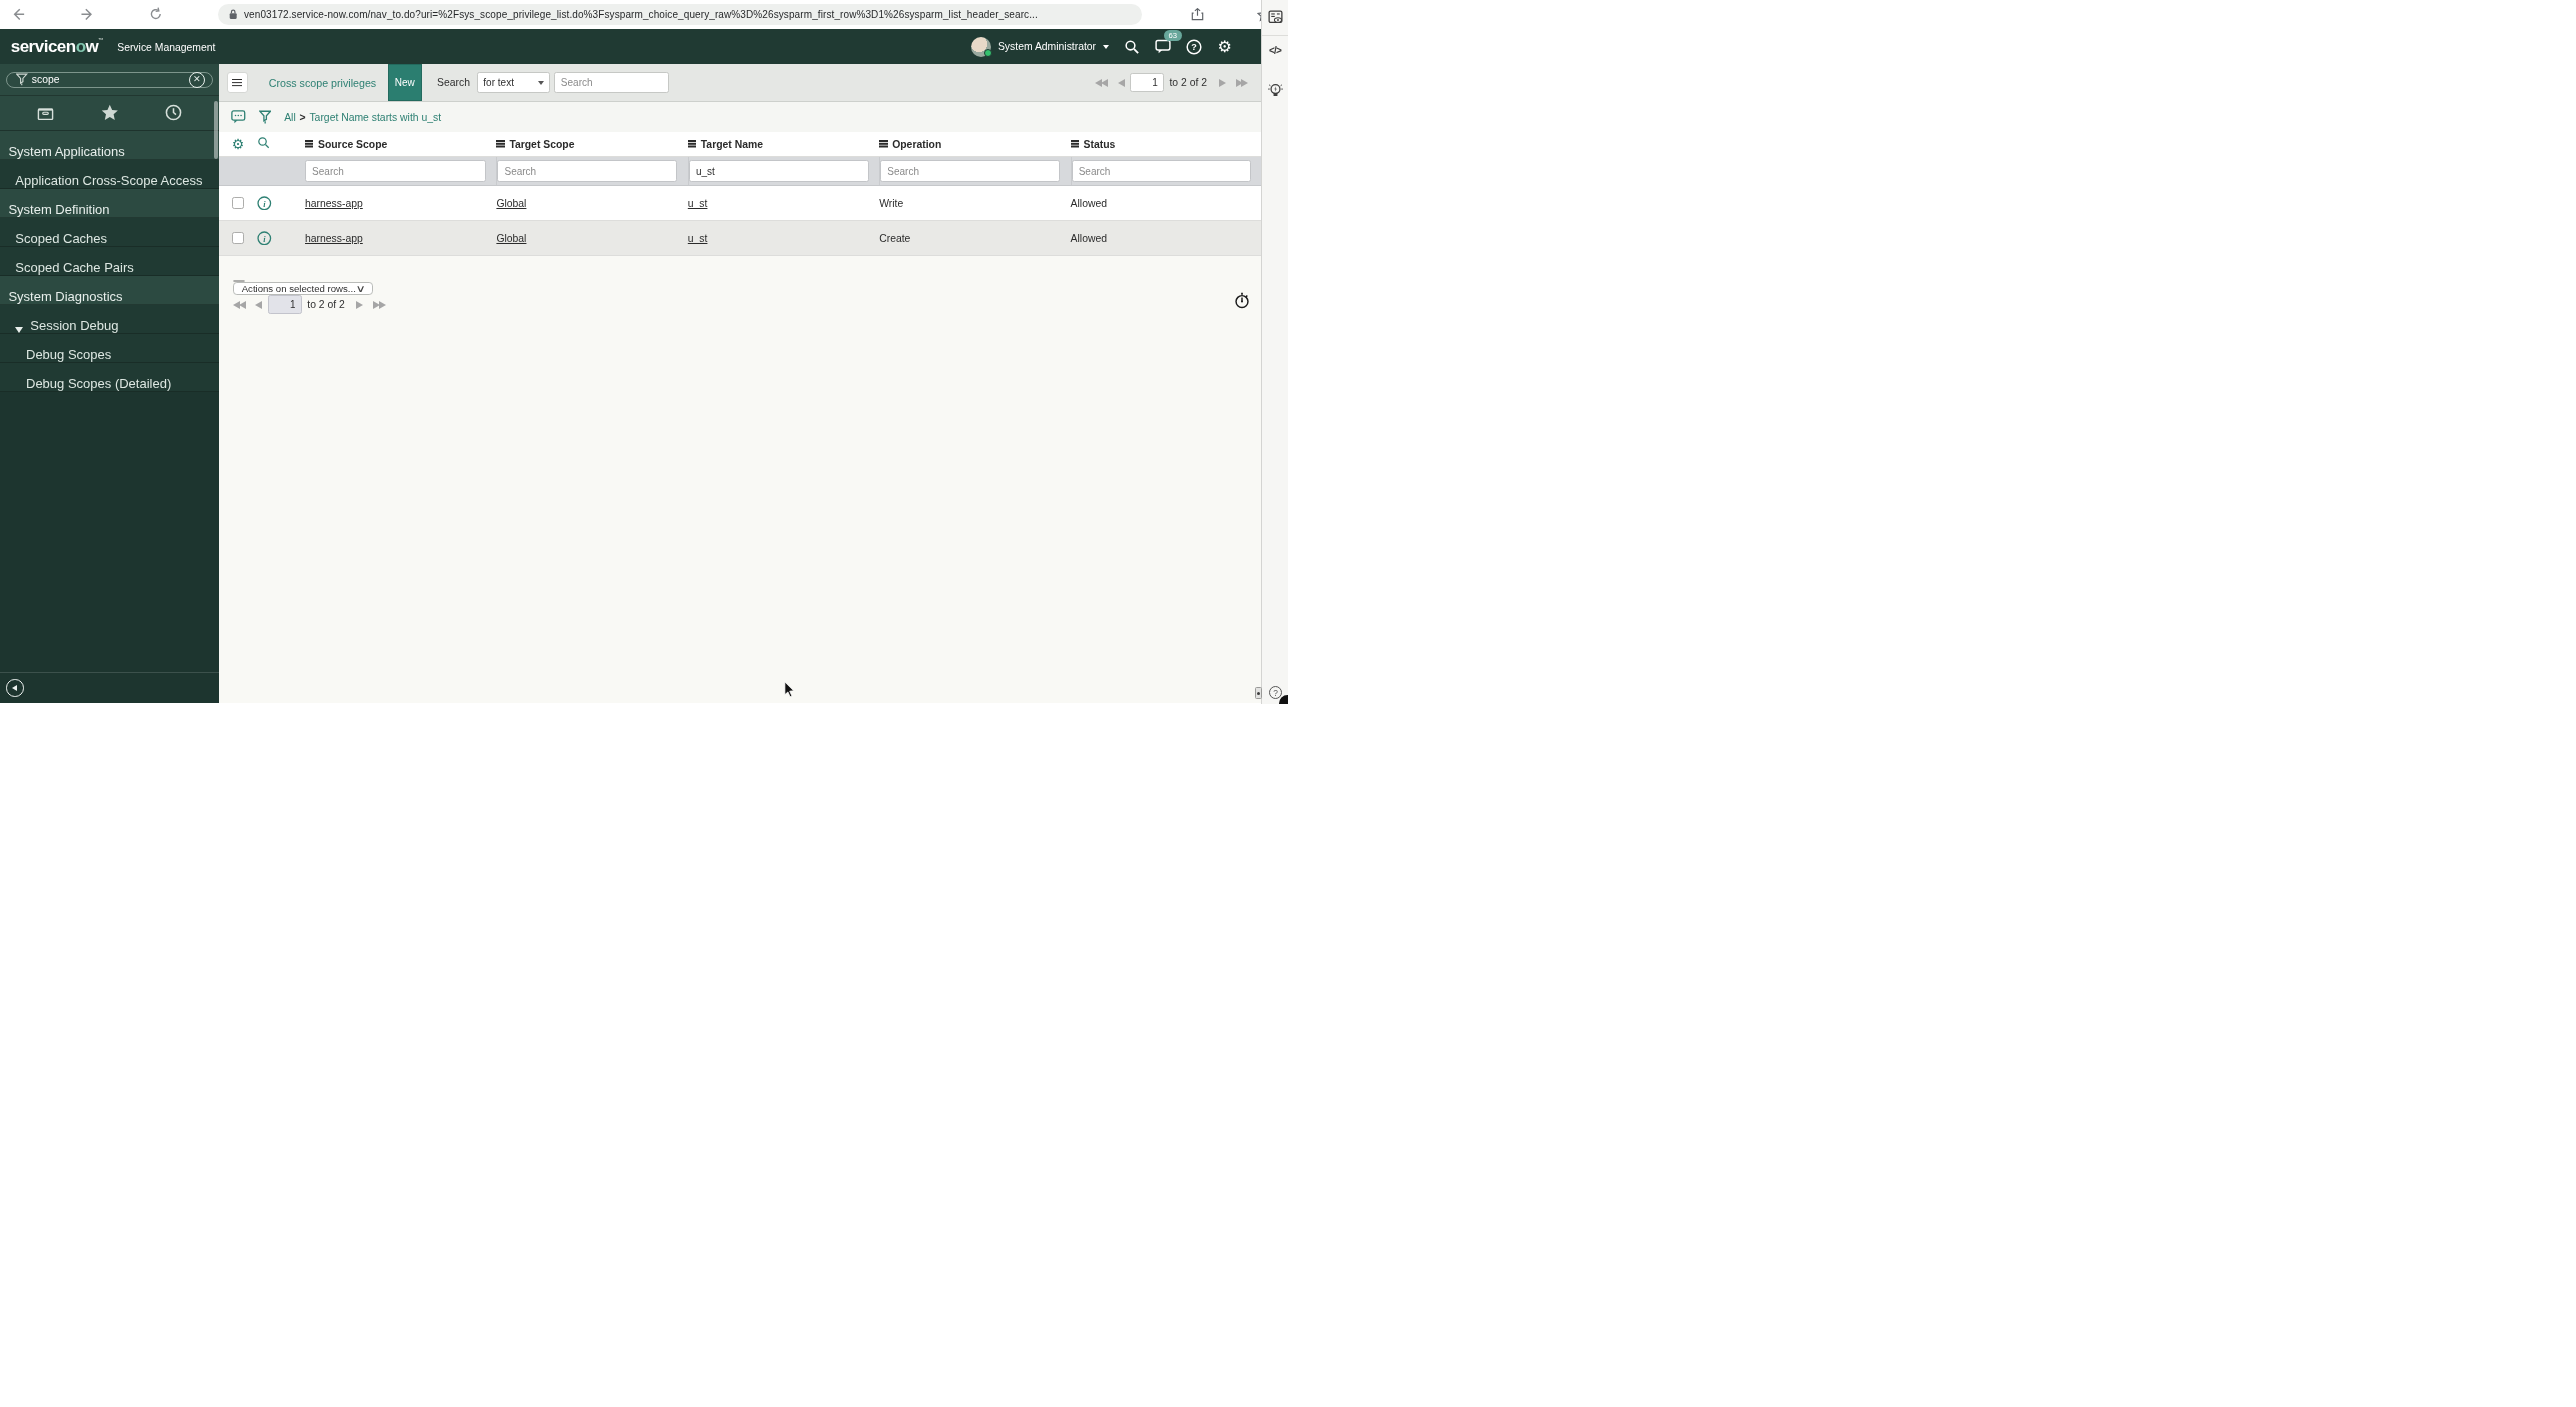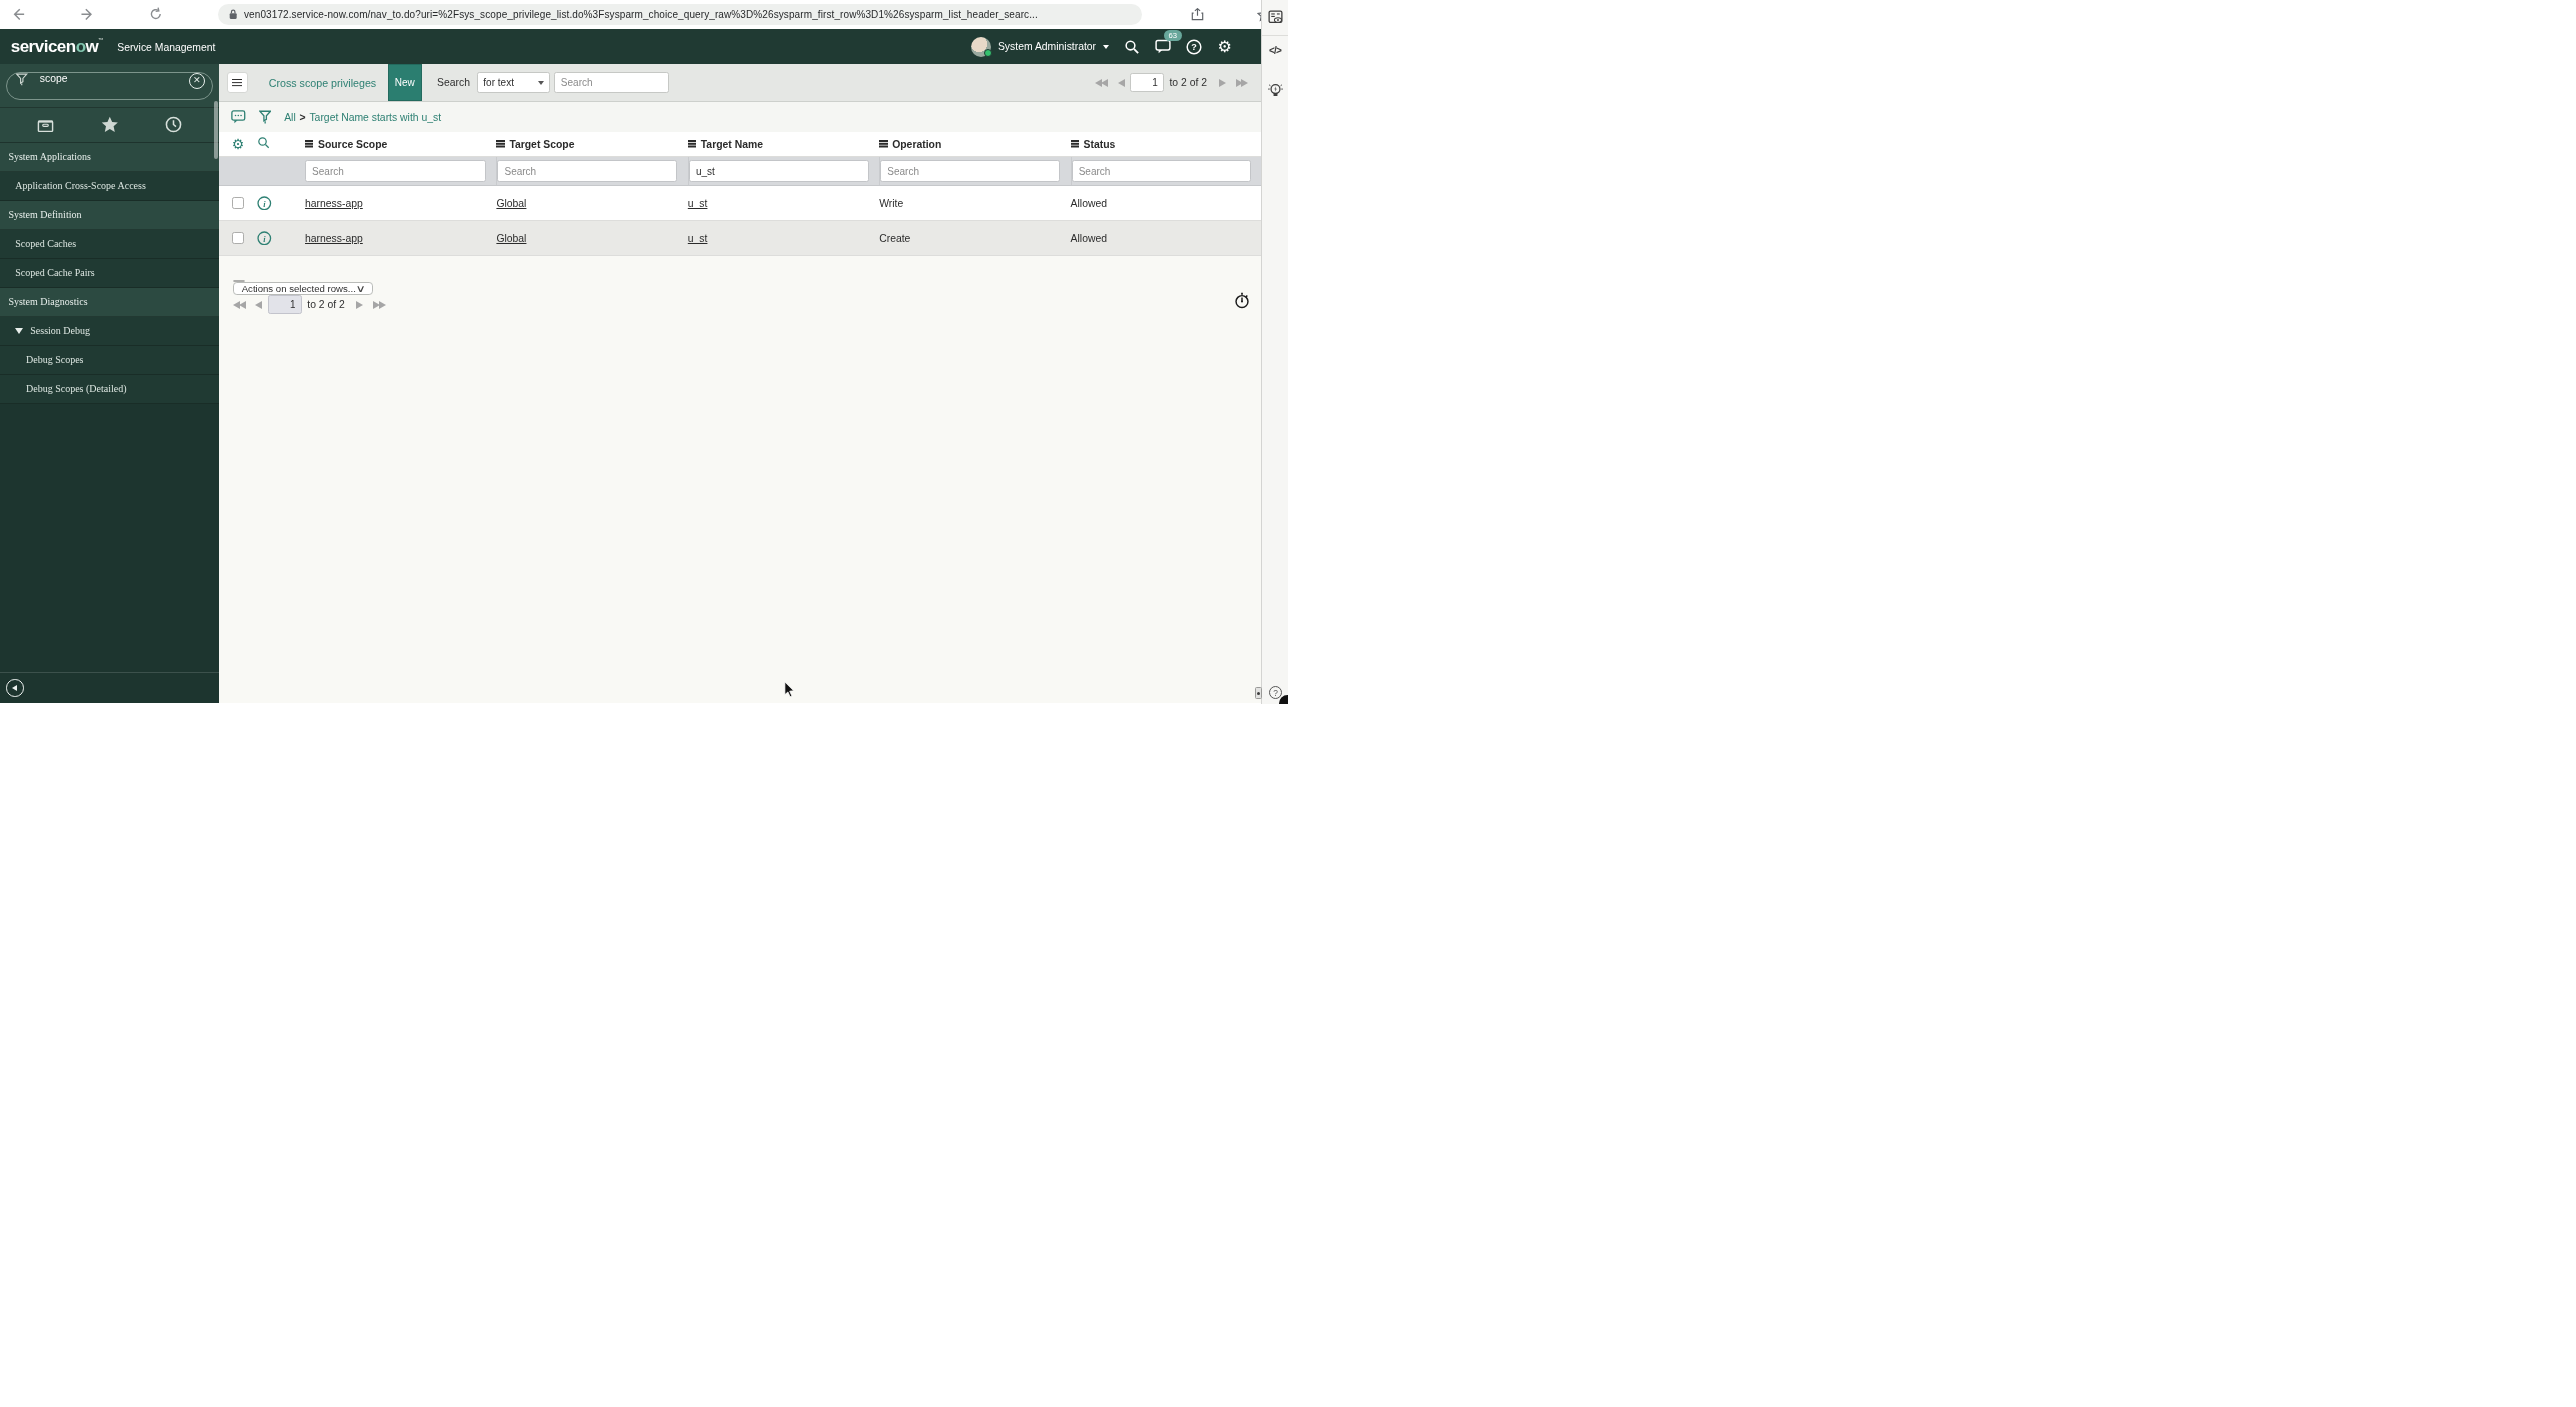--- a/index.html
+++ b/index.html
@@ -47,30 +47,30 @@
   .caret-down { width:0; height:0; border-left:3.8px solid transparent; border-right:3.8px solid transparent;
                 border-top:4.6px solid #fff; }
   .banner-ic { color:#fff; position:relative; display:flex; }
   .bubble-badge { position:absolute; top:-8.4px; right:-10.7px; background:#68a79b; color:#fff; font-size:7.7px;
                   border-radius:7px; padding:1.5px 4.6px; line-height:1; }
   .gear-glyph { font-size:16px; color:#fff; line-height:1; }
 
   
   .sidebar { position:absolute; left:0; top:64px; width:219px; height:639px; background:#1d352f; }
   .sb-search-wrap { background:#2c4a41; padding:7.7px 6.1px 7px; border-bottom:0.8px solid rgba(0,0,0,.25); }
-  .sb-search { height:28px; border:0.8px solid #7d958c; border-radius:14px; display:flex; align-items:flex-start;
-               padding:0 7px 0 9.2px; gap:12px; }
+  .sb-search { height:16px; border:0.8px solid #7d958c; border-radius:14px; display:flex; align-items:center;
+               padding:0 7px 0 9.2px; gap:4px; }
   .sb-search input { flex:1; background:transparent; border:none; outline:none; color:#fff; font-size:10.4px;
                      font-family:"Liberation Sans",sans-serif; }
   .sb-clear { width:16px; height:16px; border-radius:50%; border:1.5px solid #e9f0ed; color:#e9f0ed;
               display:flex; align-items:center; justify-content:center; font-size:9.2px; line-height:1; }
   .sb-tabs { background:#2c4a41; height:35px; display:flex; align-items:center; justify-content:space-around;
              padding:0 14px; border-bottom:0.8px solid rgba(0,0,0,.3); color:#d7e0db; }
-  .nav-row { height:29px; display:flex; align-items:center; font-size:10px; color:#e8efec;
-             border-bottom:0.8px solid rgba(0,0,0,.22);font-family:Liberation Serif, serif; }
+  .nav-row { height:29px; display:flex; align-items:flex-end; font-size:13px; color:#e8efec;
+             border-bottom:0.8px solid rgba(0,0,0,.22); }
   .nav-header { background:#2c4a41; padding-left:8.4px; }
   .nav-item { background:#203a33; padding-left:15.3px; color:#dde7e2; }
   .nav-item.sub { padding-left:26px; }
   .nav-item .tri-dn { width:0; height:0; border-left:4.6px solid transparent; border-right:4.6px solid transparent;
                       border-top:6.1px solid #e8efec; margin-right:7px; }
   .sb-footer { position:absolute; left:0; bottom:0; width:100%; height:31px; background:#1d352f;
                border-top:0.8px solid rgba(255,255,255,.14); display:flex; align-items:center; padding-left:6.1px; }
   .collapse-btn { width:17.6px; height:17.6px; border-radius:50%; border:1.5px solid #eef3f1; display:flex;
                   align-items:center; justify-content:center; }
   .collapse-btn .tri-l { width:0; height:0; border-top:3.8px solid transparent; border-bottom:3.8px solid transparent;

